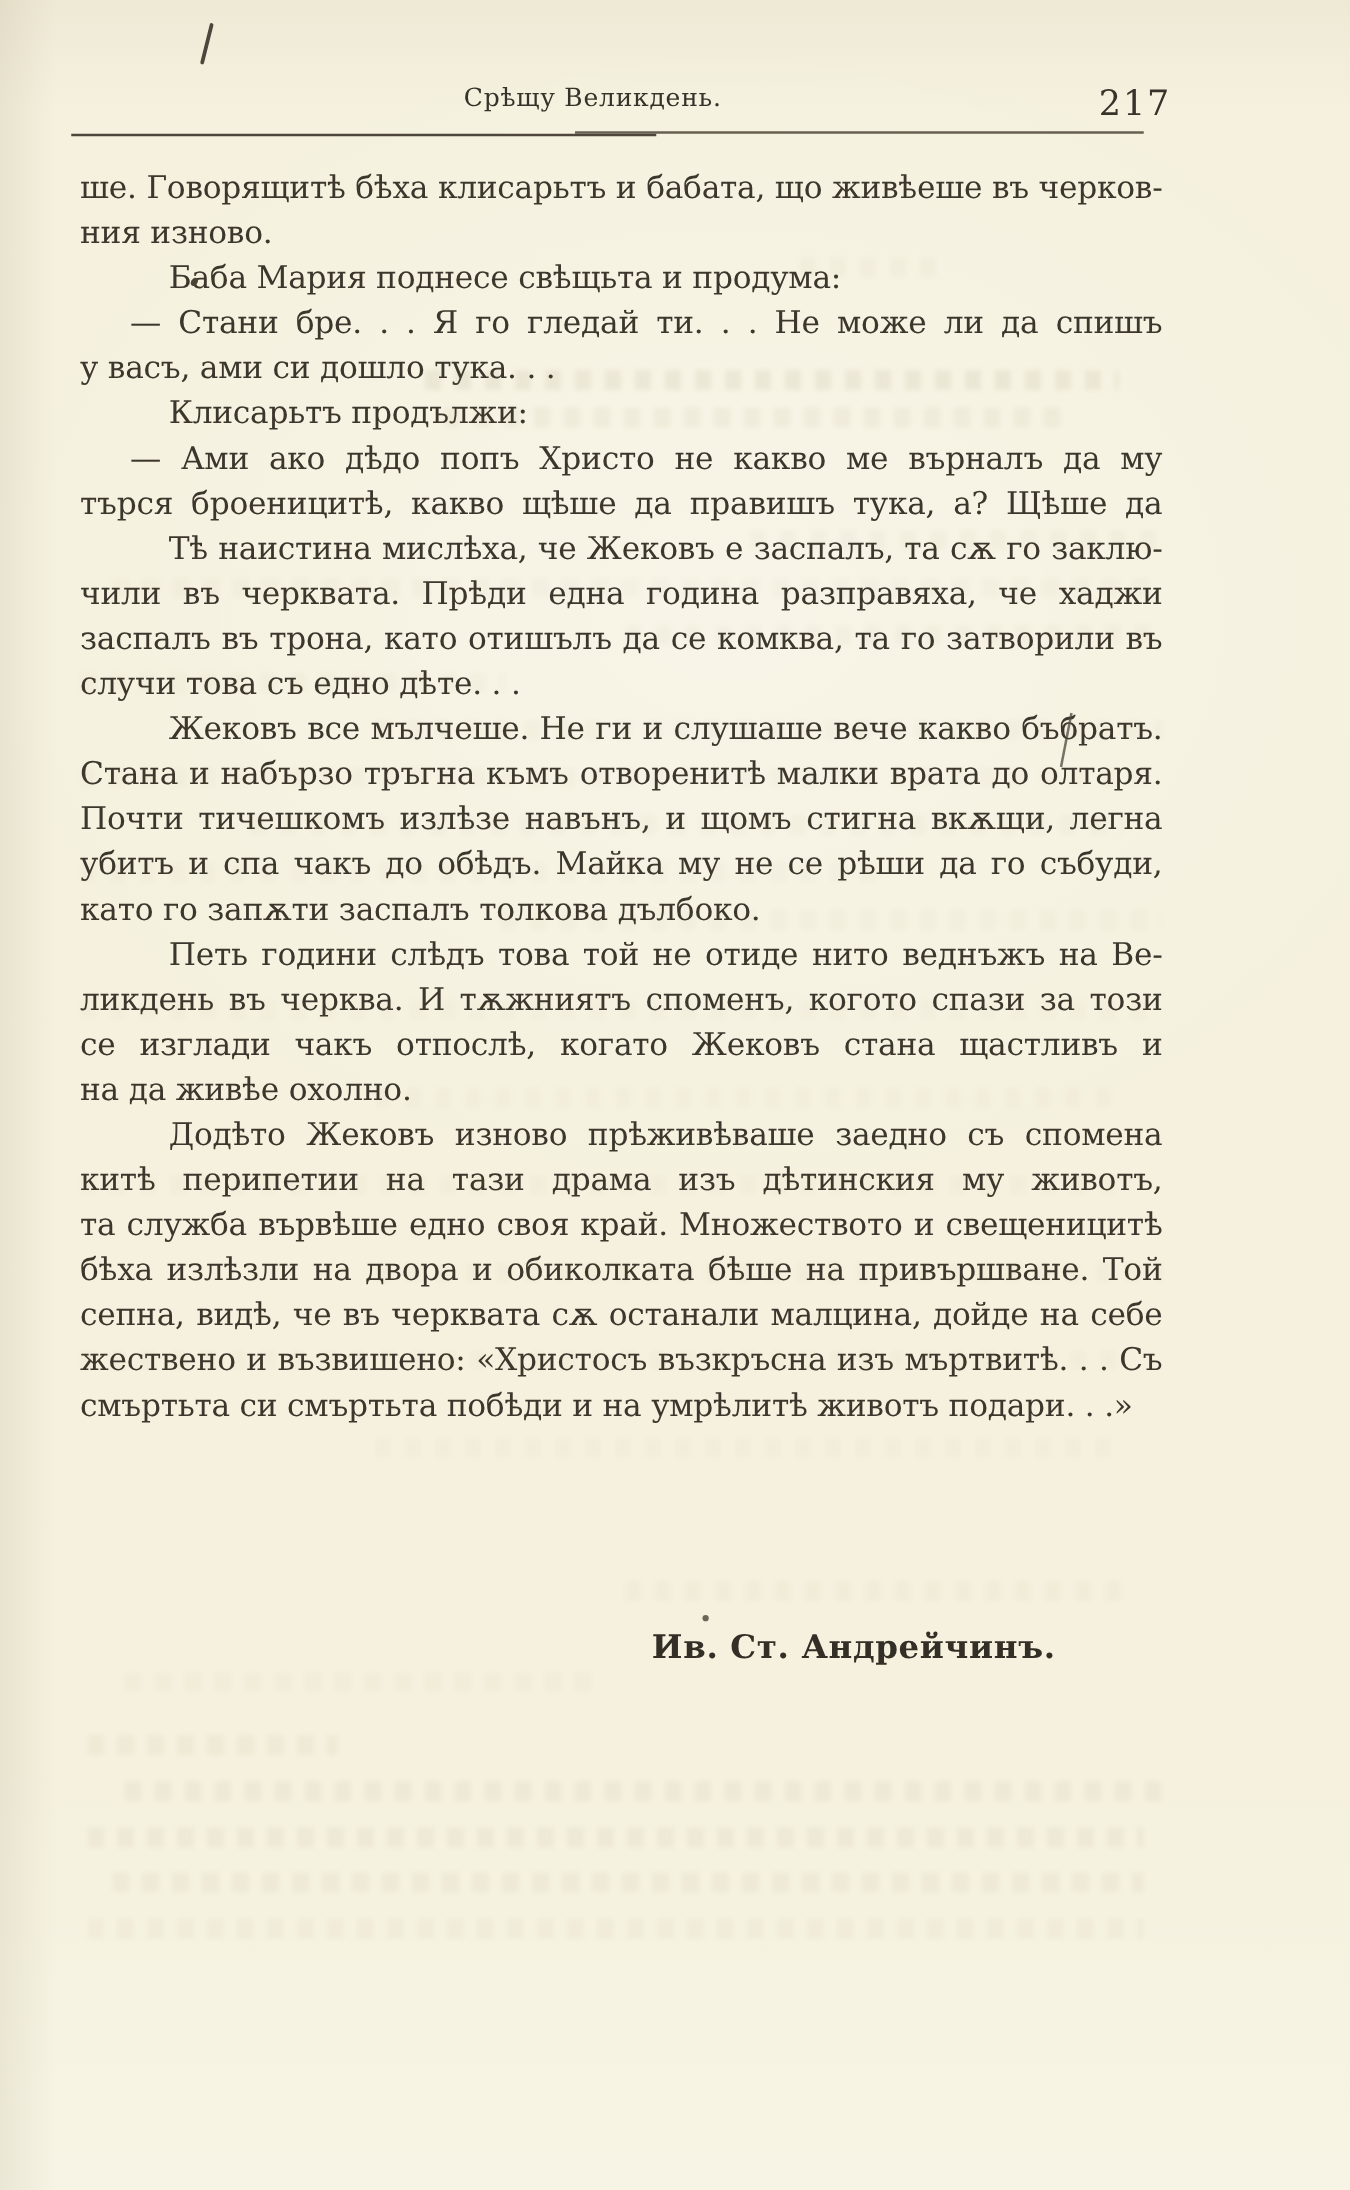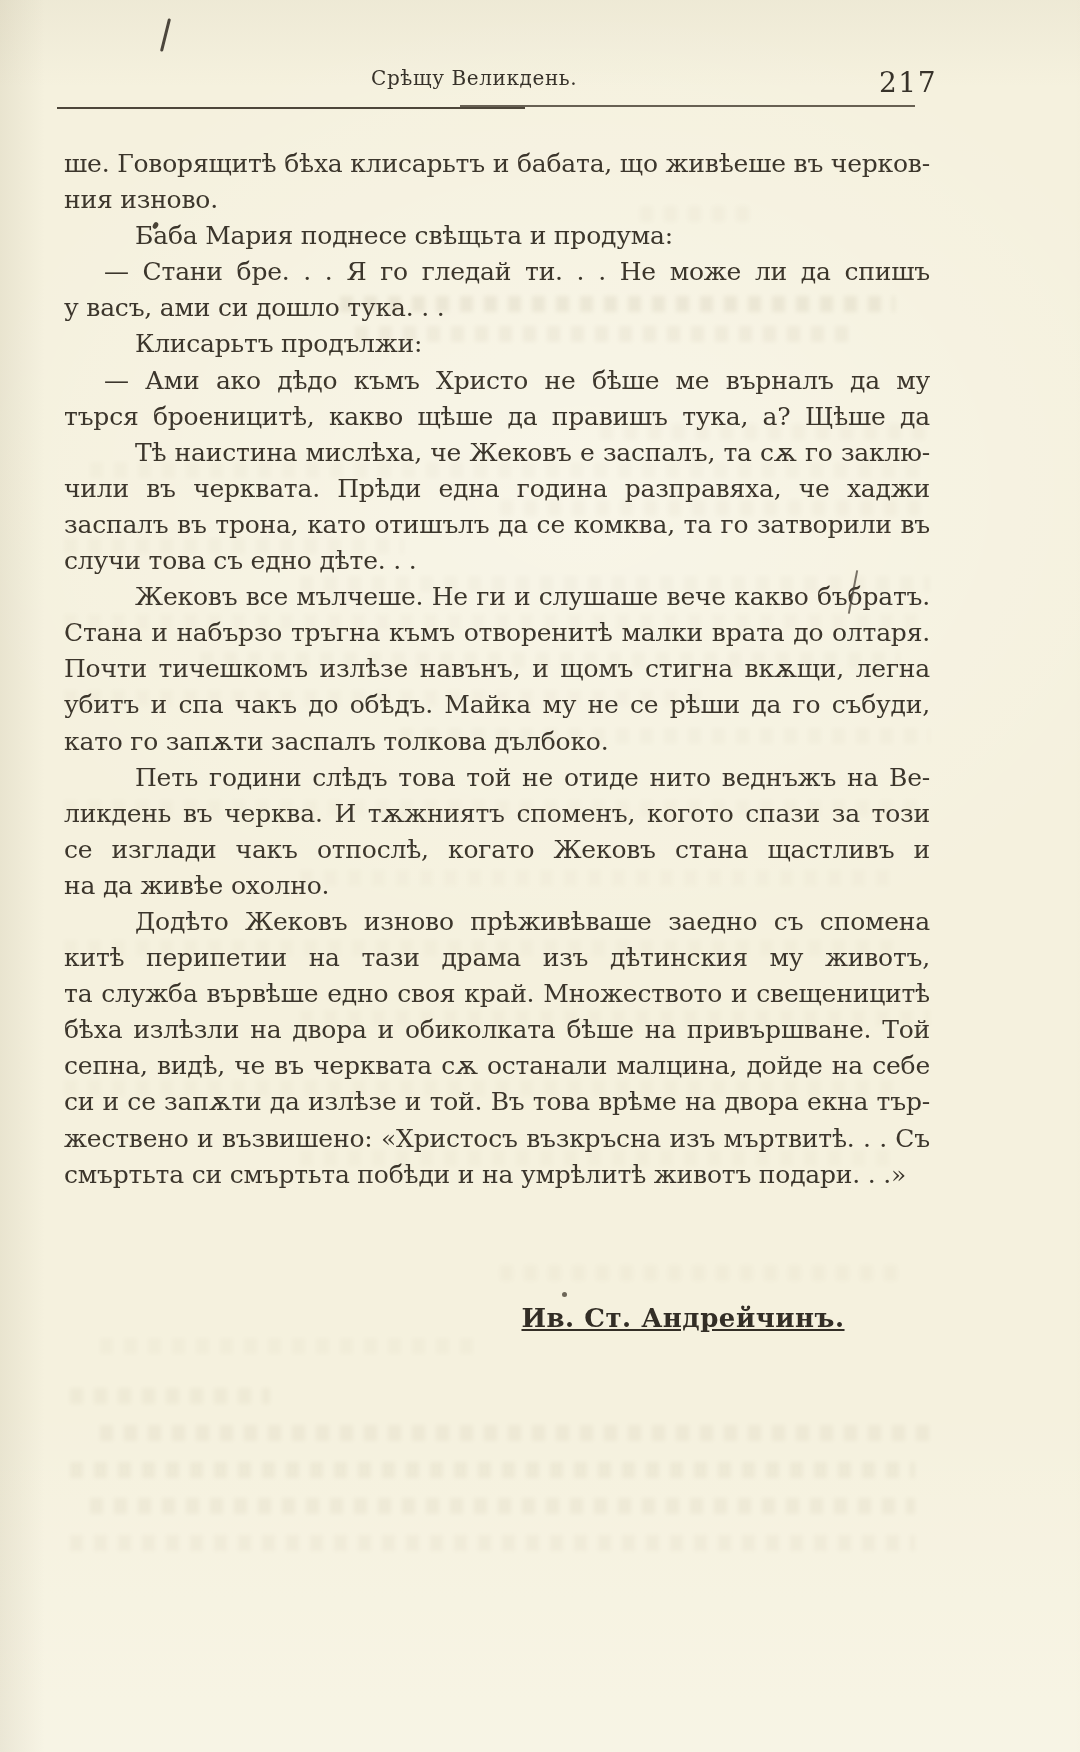--- a/index.html
+++ b/index.html
@@ -24,36 +24,35 @@
     white-space:nowrap;
   }
   .page-number{
     position:absolute;left:879px;top:66px;
     font-size:28px;letter-spacing:1.5px;color:#37322a;
   }
   .rule{position:absolute;background:#4d463a;height:2px;}
   .rule.r1{left:57px;top:107px;width:468px;}
   .rule.r2{left:460px;top:105px;width:455px;opacity:0.85;}
   .body-text{
-    position:absolute;left:64px;top:146px;width:866px;
+    position:absolute;left:64px;top:132px;width:866px;
     font-size:25px;letter-spacing:-0.2px;color:#3c362c;
   }
   .line{
     height:36.1px;line-height:36.1px;overflow:hidden;
     text-align:justify;text-align-last:justify;
     white-space:normal;
   }
   .line.end{text-align-last:left;}
   .line.indent{padding-left:71px;}
   .line.dash{padding-left:40px;}
   .signature{
     position:absolute;left:683px;top:1303px;transform:translateX(-50%);
     font-size:26px;font-weight:bold;letter-spacing:0.5px;color:#332e26;
     white-space:nowrap;
-    text-decoration:underline;
   }
   
   .bleed{
     position:absolute;height:16px;
     background:repeating-linear-gradient(90deg, rgba(118,102,58,0.55) 0 13px, rgba(118,102,58,0) 13px 24px);
     filter:blur(2px);
     pointer-events:none;
   }
   .ink-mark{position:absolute;background:#4c463c;pointer-events:none;}
   .mark-slash{left:164px;top:18px;width:3px;height:34px;transform:rotate(14deg);border-radius:2px;}
@@ -74,41 +73,40 @@
   <div class="rule r1"></div>
   <div class="rule r2"></div>
 
   <div class="body-text">
       <div class="line">ше. Говорящитѣ бѣха клисарьтъ и бабата, що живѣеше въ черков-</div>
       <div class="line end">ния изново.</div>
       <div class="line indent end">Баба Мария поднесе свѣщьта и продума:</div>
       <div class="line dash">— Стани бре. . . Я го гледай ти. . . Не може ли да спишъ</div>
       <div class="line end">у васъ, ами си дошло тука. . .</div>
       <div class="line indent end">Клисарьтъ продължи:</div>
-      <div class="line dash">— Ами ако дѣдо къмъ Христо не бѣше ме върналъ да му</div>
+      <div class="line dash">— Ами ако дѣдо попъ Христо не какво ме върналъ да му</div>
       <div class="line">търся броеницитѣ, какво щѣше да правишъ тука, а? Щѣше да пра-</div>
       <div class="line indent">Тѣ наистина мислѣха, че Жековъ е заспалъ, та сѫ го заклю-</div>
       <div class="line">чили въ черквата. Прѣди една година разправяха, че хаджи Станчо</div>
       <div class="line">заспалъ въ трона, като отишълъ да се комква, та го затворили въ</div>
       <div class="line end">случи това съ едно дѣте. . .</div>
       <div class="line indent">Жековъ все мълчеше. Не ги и слушаше вече какво бъбратъ.</div>
       <div class="line">Стана и набързо тръгна къмъ отворенитѣ малки врата до олтаря.</div>
       <div class="line">Почти тичешкомъ излѣзе навънъ, и щомъ стигна вкѫщи, легна като</div>
       <div class="line">убитъ и спа чакъ до обѣдъ. Майка му не се рѣши да го събуди,</div>
       <div class="line end">като го запѫти заспалъ толкова дълбоко.</div>
       <div class="line indent">Петь години слѣдъ това той не отиде нито веднъжъ на Ве-</div>
       <div class="line">ликдень въ черква. И тѫжниятъ споменъ, когото спази за този день,</div>
       <div class="line">се изглади чакъ отпослѣ, когато Жековъ стана щастливъ и започ-</div>
       <div class="line end">на да живѣе охолно.</div>
       <div class="line indent">Додѣто Жековъ изново прѣживѣваше заедно съ спомена всич-</div>
       <div class="line">китѣ перипетии на тази драма изъ дѣтинския му животъ, черковна-</div>
       <div class="line">та служба вървѣше едно своя край. Множеството и свещеницитѣ</div>
       <div class="line">бѣха излѣзли на двора и обиколката бѣше на привършване. Той се</div>
       <div class="line">сепна, видѣ, че въ черквата сѫ останали малцина, дойде на себе</div>
-      <div class="line">си и се запѫти да излѣзе и той. Въ това врѣме на двора екна тър-</div>
       <div class="line">жествено и възвишено: «Христосъ възкръсна изъ мъртвитѣ. . . Съ</div>
       <div class="line end">смъртьта си смъртьта побѣди и на умрѣлитѣ животъ подари. . .»</div>
     </div>
 
   <div class="signature">Ив. Ст. Андрейчинъ.</div>
 
   <div class="ink-mark mark-slash"></div>
   <div class="ink-mark mark-scratch"></div>
   <div class="speck s1"></div>
   <div class="speck s2"></div>

